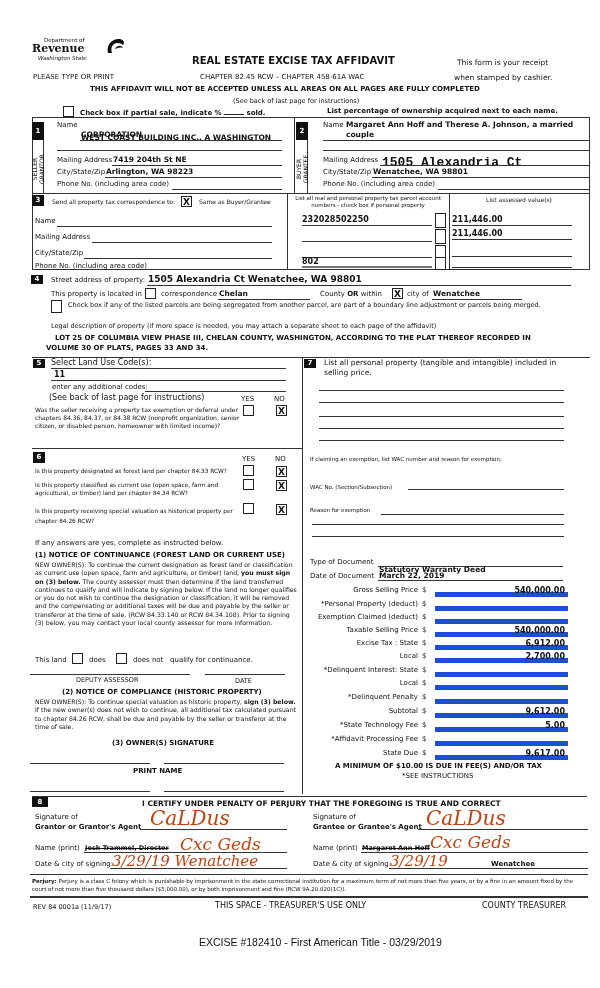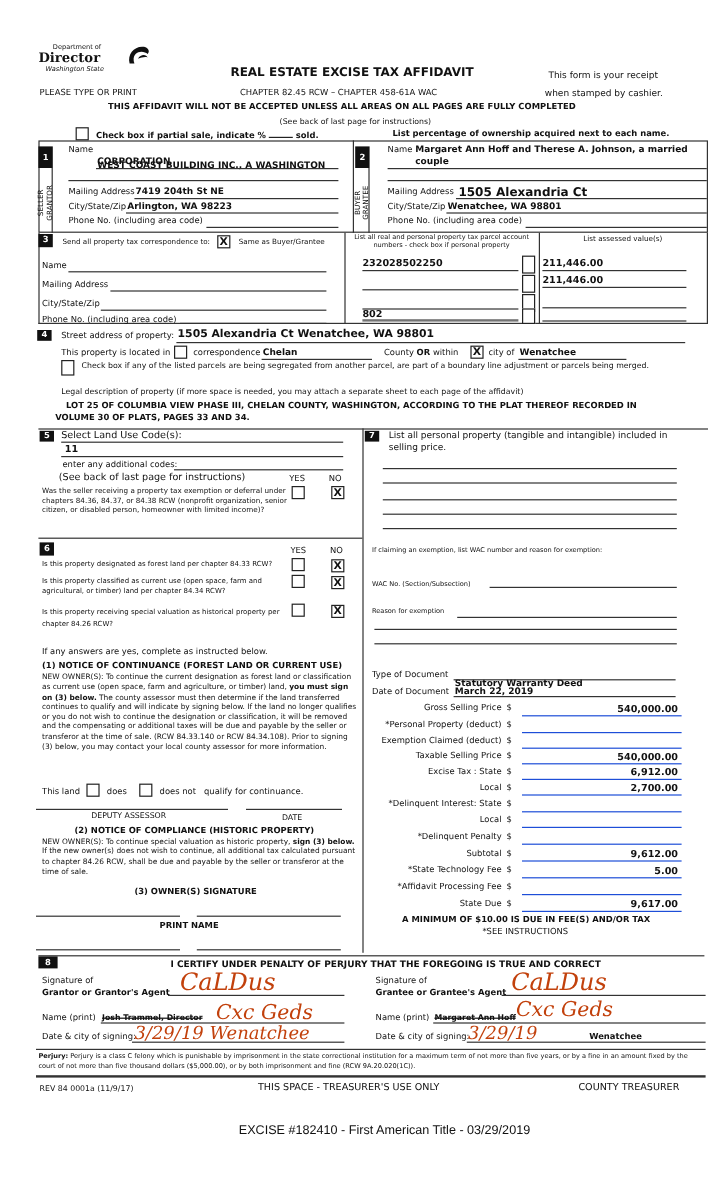--- a/index.html
+++ b/index.html
@@ -10,30 +10,30 @@
   .sec { position: absolute; background: #111; color: #fff; font-weight: bold; font-size: 7px; text-align: center; line-height: 12px; width: 12px; height: 12px; }
   .ul { border-bottom: 1px solid #222; display: inline-block; }
   .chk { position: absolute; width: 11px; height: 11px; border: 1px solid #222; background: #fff; font-size: 9px; font-weight: bold; line-height: 10px; text-align: center; }
   .vline { position: absolute; width: 0; border-left: 1px solid #333; }
   .hline { position: absolute; height: 0; border-top: 1px solid #333; }
   .val { font-weight: bold; font-size: 8px; }
   .small { font-size: 6px; }
   .fin-row { position: absolute; left: 305px; width: 285px; height: 12px; font-size: 7px; }
   .fin-label { position: absolute; right: 172px; text-align: right; white-space: nowrap; top: 0; }
   .fin-dollar { position: absolute; left: 117px; top: 0; }
-  .fin-val { position: absolute; left: 130px; width: 133px; border-bottom: 1px solid #1d4ed8; text-align: right; font-weight: bold; font-size: 8px; padding-right: 3px; height: 11px; top: 0; }
+  .fin-val { position: absolute; left: 130px; width: 133px; border-bottom: 5px solid #1d4ed8; text-align: right; font-weight: bold; font-size: 8px; padding-right: 3px; height: 11px; top: 0; }
   .sig { font-family: "DejaVu Serif", serif; font-style: italic; color: #c2410c; font-size: 16px; }
   .rot { position: absolute; transform: rotate(-90deg); transform-origin: center; font-size: 6px; text-align: center; line-height: 7px; }
 </style>
 </head>
 <body>
 
 <div class="abs" style="left:32px;top:37px;width:100px;height:28px;">
   <div style="position:absolute;left:12px;top:0;font-size:5.5px;">Department of</div>
-  <div style="position:absolute;left:0;top:5px;font-family:'DejaVu Serif',serif;font-weight:bold;font-size:11px;">Director</div>
+  <div style="position:absolute;left:0;top:5px;font-family:'DejaVu Serif',serif;font-weight:bold;font-size:11px;">Revenue</div>
   <div style="position:absolute;left:6px;top:18px;font-size:5.5px;font-style:italic;">Washington State</div>
   <svg style="position:absolute;left:72px;top:0;" width="22" height="18" viewBox="0 0 22 18">
     <path d="M4 16 C2 8 8 1 16 2 C20 3 21 6 19 8 C17 6 12 5 9 8 C7 10 7 13 8 16 Z" fill="#111"></path>
     <path d="M11 12 C13 8 18 8 19 11 C17 10 14 11 11 12 Z" fill="#111"></path>
   </svg>
 </div>
 <div class="abs b" style="left:192px;top:55px;font-size:10px;">REAL ESTATE EXCISE TAX AFFIDAVIT</div>
 <div class="abs" style="left:457px;top:58px;font-size:7.5px;">This form is your receipt</div>
 <div class="abs" style="left:33px;top:73px;font-size:7px;">PLEASE TYPE OR PRINT</div>
 <div class="abs" style="left:200px;top:73px;font-size:7px;">CHAPTER 82.45 RCW – CHAPTER 458-61A WAC</div>
@@ -75,21 +75,21 @@
   <div class="rot" style="left:-14px;top:22px;width:40px;">
     <span>BUYER</span><br><span>GRANTEE</span>
   </div>
 </div>
 <div class="abs" style="left:323px;top:121px;">Name</div>
 <div class="abs b" style="left:346px;top:120px;font-size:7.5px;">Margaret Ann Hoff and Therese A. Johnson, a married</div>
 <div class="abs b" style="left:346px;top:130px;font-size:7.5px;">couple</div>
 <div class="hline" style="left:323px;top:140px;width:266px;"></div>
 <div class="hline" style="left:323px;top:150px;width:266px;"></div>
 <div class="abs" style="left:323px;top:156px;">Mailing Address</div>
-<div class="abs b" style="left:382px;top:155px;font-size:10px;">1505 Alexandria Ct</div>
+<div class="abs b" style="left:382px;top:155px;font-size:13px;font-family:Liberation Mono, monospace;">1505 Alexandria Ct</div>
 <div class="hline" style="left:380px;top:165px;width:209px;"></div>
 <div class="abs" style="left:323px;top:168px;">City/State/Zip</div>
 <div class="abs b" style="left:373px;top:167px;font-size:7.5px;">Wenatchee, WA 98801</div>
 <div class="hline" style="left:372px;top:177px;width:217px;"></div>
 <div class="abs" style="left:323px;top:180px;">Phone No. (including area code)</div>
 <div class="hline" style="left:438px;top:189px;width:151px;"></div>
 
 <div class="abs" style="left:32px;top:194px;width:558px;height:76px;border:1px solid #333;border-top:none;"></div>
 <div class="sec" style="left:32px;top:195px;height:11px;line-height:11px;">3</div>
 <div class="abs small" style="left:52px;top:198px;">Send all property tax correspondence to:</div>

